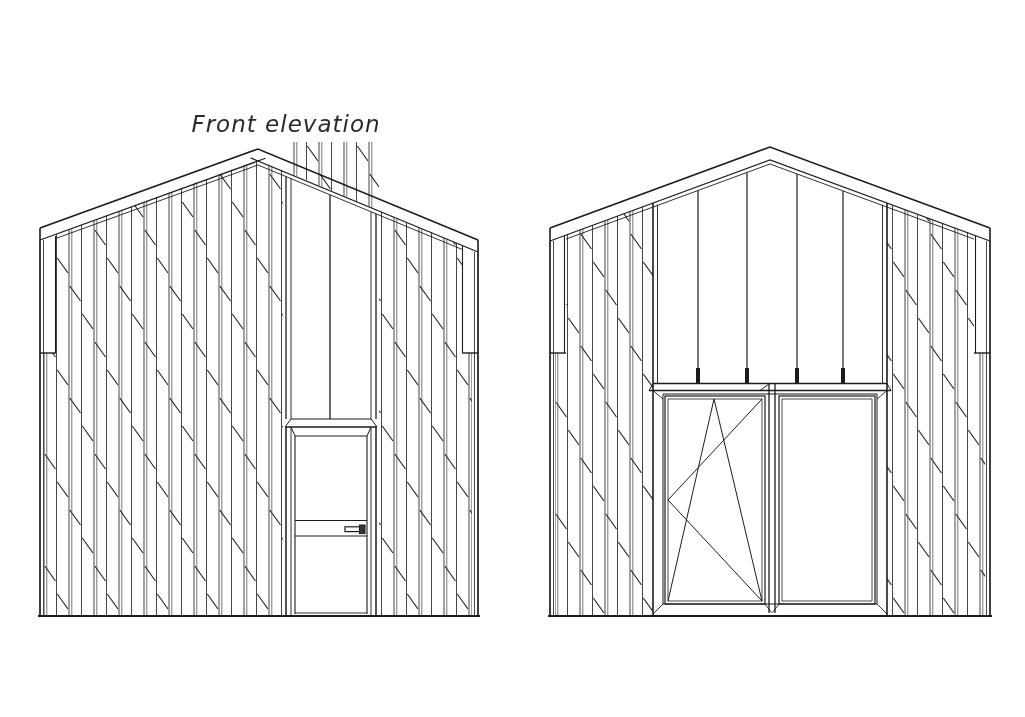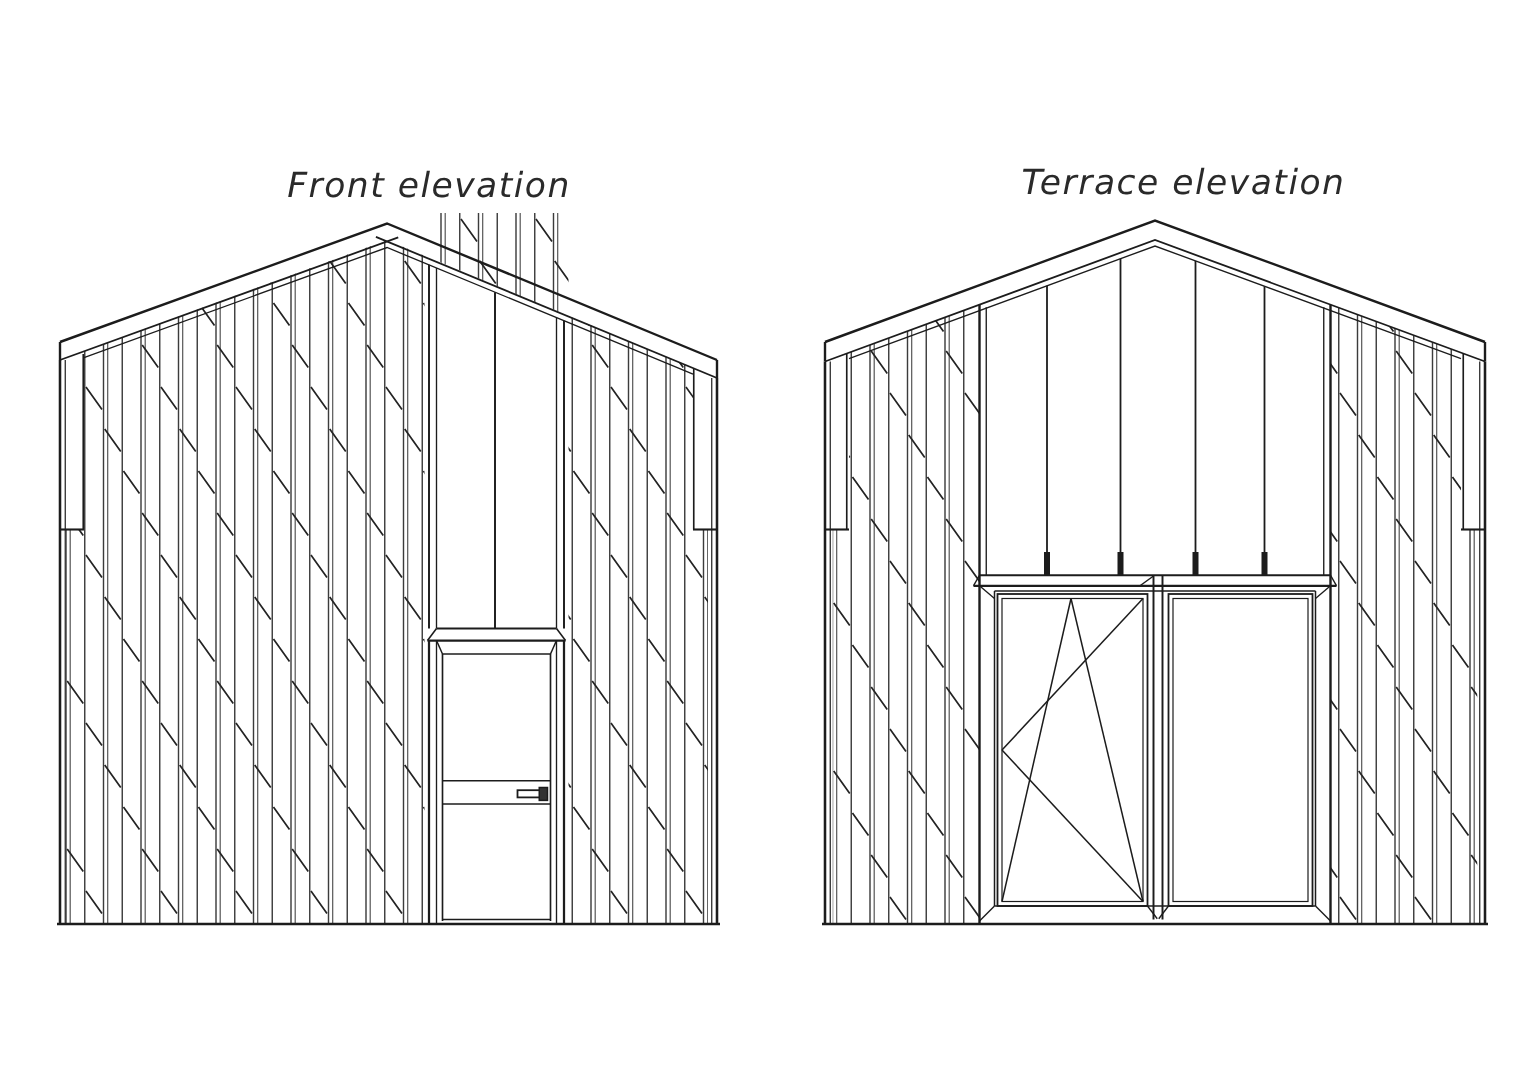--- a/index.html
+++ b/index.html
@@ -7,21 +7,20 @@
          font-family:"DejaVu Sans","Liberation Sans",sans-serif;}
   .title{position:absolute;transform:translateX(-50%);font-style:italic;font-size:23px;
          letter-spacing:1px;color:#2a2a2a;white-space:nowrap;}
   svg{position:absolute;left:0;top:0;}
 </style>
 </head>
 <body>
 
 <div class="sheet">
   <div class="title" style="left:286px;top:111px">Front elevation</div>
-  <div class="title" style="left:789px;top:109px">Terrace elevation</div>
   <svg id="cad" width="1025" height="717" viewBox="0 0 1025 717">
       <g>
         <defs>
           <clipPath id="clipF">
             <path d="M56 234.2L258 160L462 245.4L462 353L472 353L472 616L44 616L44 353L56 353ZM283 140L379 140L379 620L283 620Z" clip-rule="evenodd"></path>
           </clipPath>
         </defs>
         <g clip-path="url(#clipF)">
           <path d="M44 142V616M56.5 142V616M69 142V616M81.5 142V616M94 142V616M106.5 142V616M119 142V616M131.5 142V616M144 142V616M156.5 142V616M169 142V616M181.5 142V616M194 142V616M206.5 142V616M219 142V616M231.5 142V616M244 142V616M256.5 142V616M269 142V616M281.5 142V616M294 142V616M306.5 142V616M319 142V616M331.5 142V616M344 142V616M356.5 142V616M369 142V616M381.5 142V616M394 142V616M406.5 142V616M419 142V616M431.5 142V616M444 142V616M456.5 142V616M469 142V616" fill="none" stroke="#3c3c3c" stroke-width="0.95" stroke-linecap="butt"></path>
           <path d="M46.8 142V616M71.8 142V616M96.8 142V616M121.8 142V616M146.8 142V616M171.8 142V616M196.8 142V616M221.8 142V616M246.8 142V616M271.8 142V616M296.8 142V616M321.8 142V616M346.8 142V616M371.8 142V616M396.8 142V616M421.8 142V616M446.8 142V616M471.8 142V616" fill="none" stroke="#555" stroke-width="0.8" stroke-linecap="butt"></path>

